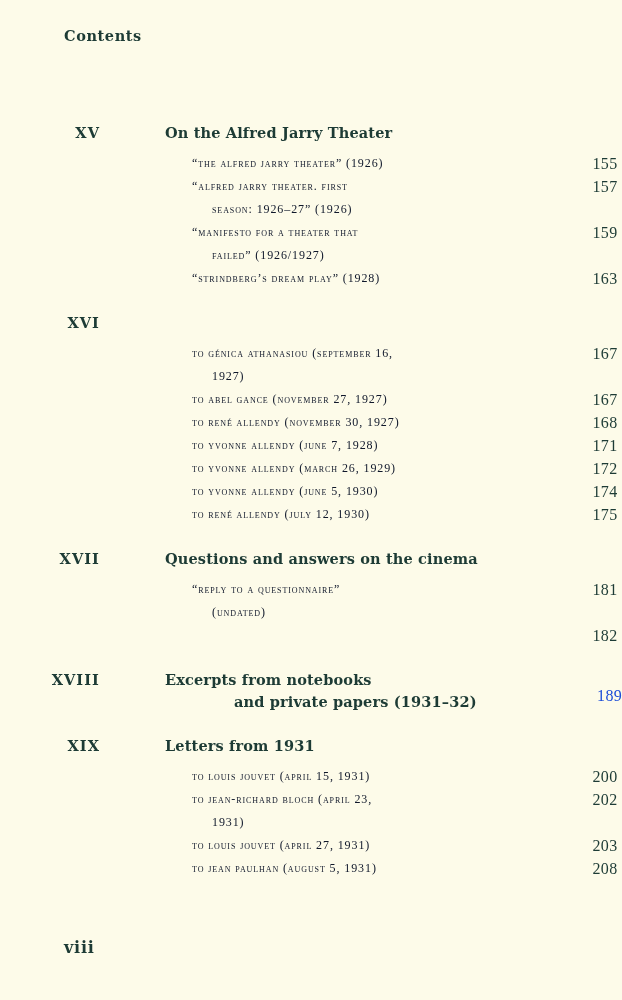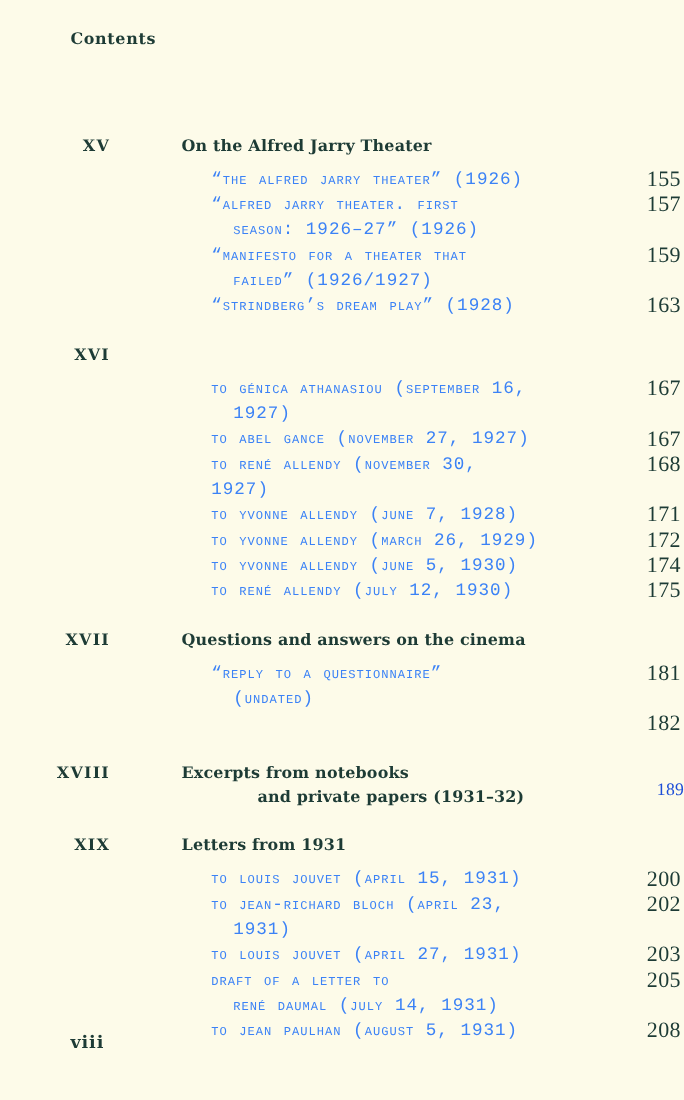--- a/index.html
+++ b/index.html
@@ -119,45 +119,45 @@
     margin-top: 8px;
   }
   .entry {
     position: relative;
     padding-left: 192px;
     padding-right: 64px;
     min-height: 23px;
   }
   .entry-title {
     display: block;
-    font-family: Liberation Mono, monospace;
-    font-size: 16px;
+    font-family: Liberation Serif, serif;
+    font-size: 12px;
     line-height: 23px;
     letter-spacing: 0.25px;
-    color: #3b82f6;
+    color: #0f172a;
     max-width: 300px;
   }
   
   .sc {
     font-variant: small-caps;
     text-transform: lowercase;
     letter-spacing: 0.9px;
   }
   .entry-title .cont {
     display: block;
     margin-left: 20px;
   }
   .entry-page {
     position: absolute;
     right: 0;
     top: 0;
     width: 34px;
-    text-align: left;
+    text-align: center;
     font-family: "Liberation Serif", "DejaVu Serif", serif;
-    font-size: 20px;
+    font-size: 16px;
     line-height: 23px;
     letter-spacing: 0.3px;
     color: #1d3b35;
   }
 
   .gap-after-entries { height: 22px; }
 </style>
 </head>
 <body>
 
@@ -263,24 +263,20 @@
           </div>
           <div class="entry">
             <span class="entry-title sc">to Jean-Richard Bloch (April 23,<span class="cont">1931)</span></span>
             <span class="entry-page">202</span>
           </div>
           <div class="entry">
             <span class="entry-title sc">to Louis Jouvet (April 27, 1931)</span>
             <span class="entry-page">203</span>
           </div>
           <div class="entry">
-            <span class="entry-title sc">Draft of a letter to<span class="cont">RenÉ Daumal (July 14, 1931)</span></span>
-            <span class="entry-page">205</span>
-          </div>
-          <div class="entry">
             <span class="entry-title sc">to Jean Paulhan (August 5, 1931)</span>
             <span class="entry-page">208</span>
           </div>
         </div>
         <div class="gap-after-entries"></div>
       </div>
     </div>
 
   <div class="folio">viii</div>
 

